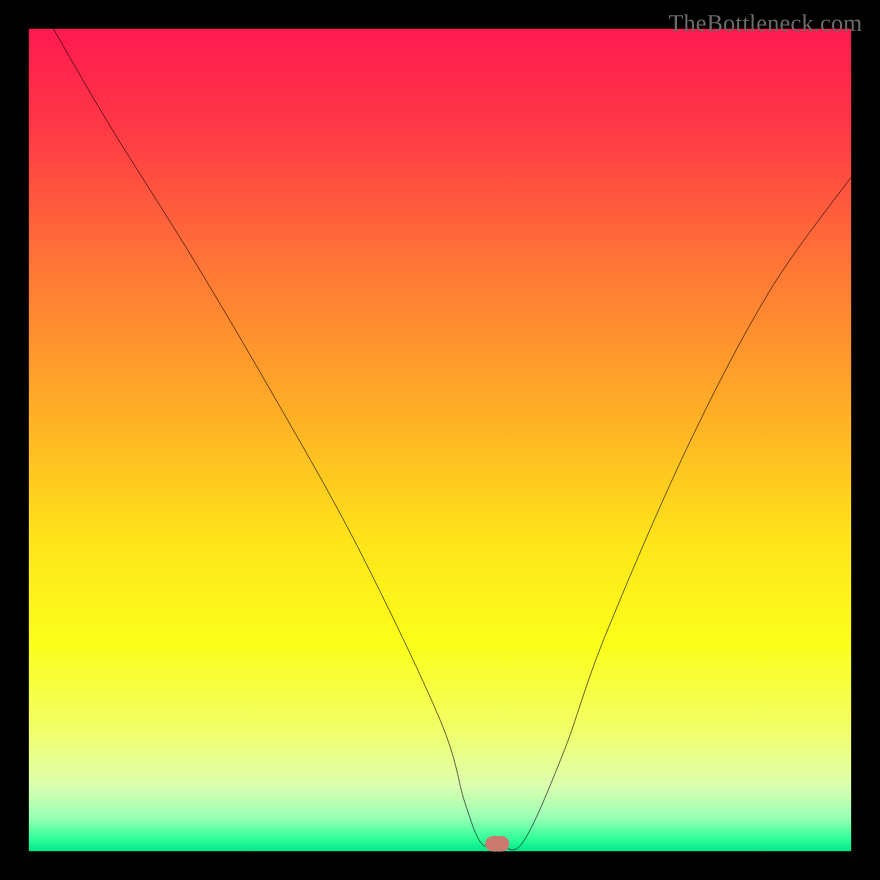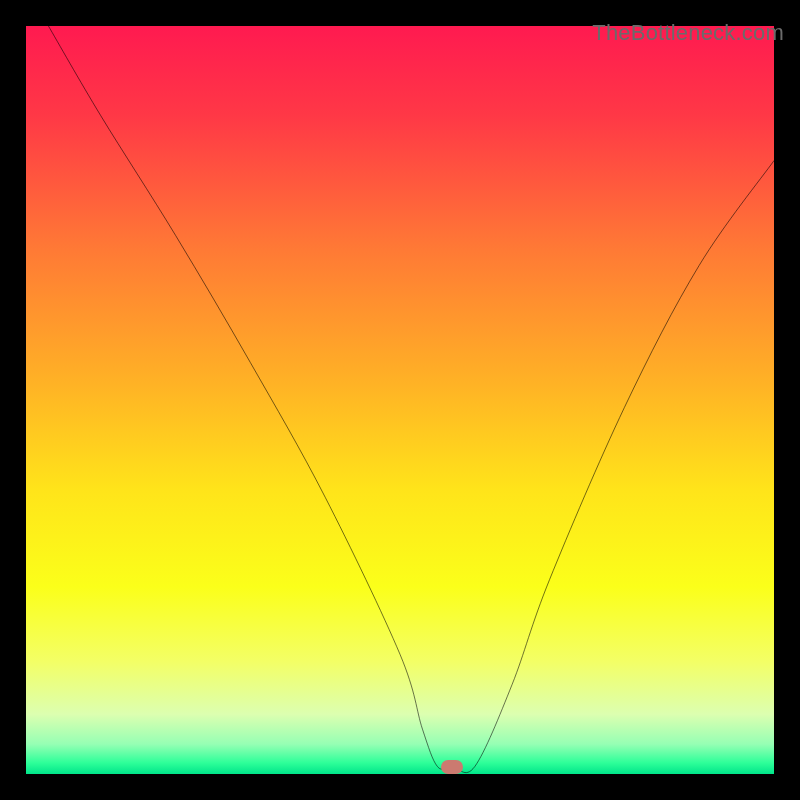--- a/index.html
+++ b/index.html
@@ -5,23 +5,23 @@
   body {
     margin: 0;
     padding: 0;
     width: 800px;
     height: 800px;
     background: #000;
     overflow: hidden;
   }
   .watermark {
     position: absolute;
-    top: 20px;
+    top: 8px;
     right: 16px;
-    font-family: Liberation Sans, sans-serif;
+    font-family: Liberation Serif, serif;
     font-size: 22px;
     color: #6b6b6b;
     z-index: 10;
     letter-spacing: 0.2px;
     margin-left: 24px;
   }
   .plot-area {
     position: absolute;
     left: 26px;
     top: 26px;

